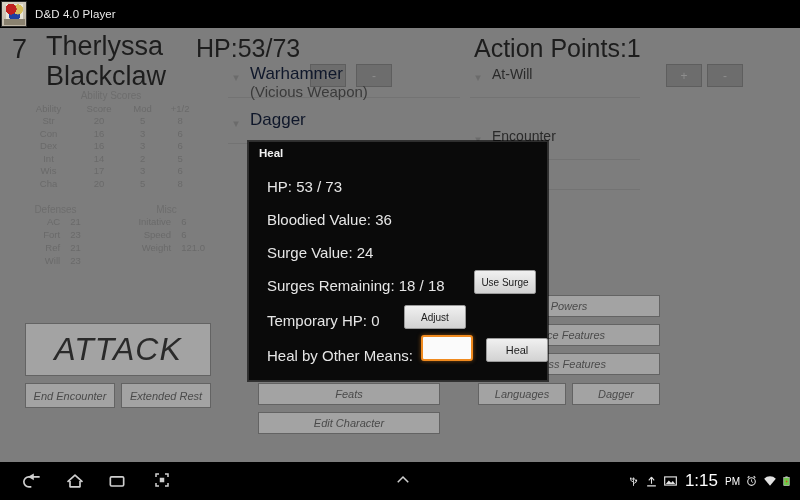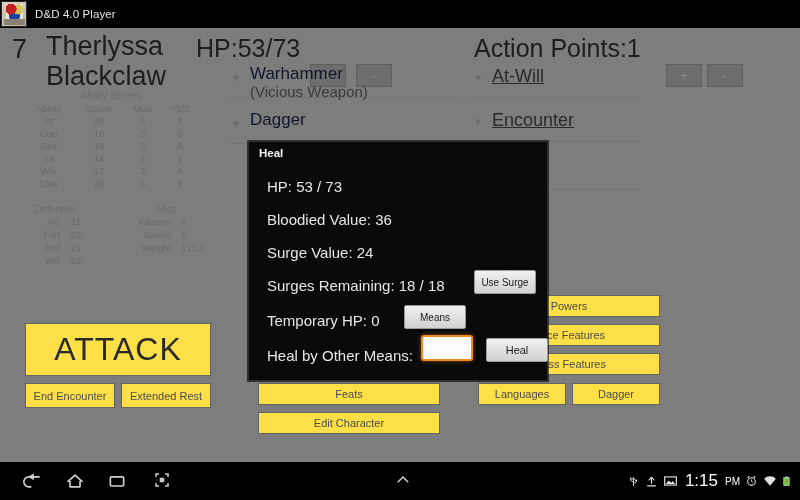--- a/index.html
+++ b/index.html
@@ -97,23 +97,23 @@
   #misc-wrap > div { flex: 1; }
   table.small { width: 100%; border-collapse: collapse; }
   table.small td {
     font-size: 9.5px; color: #6a6a6a; line-height: 12px; padding: 0.5px 2px;
   }
   table.small td.k { text-align: right; width: 56%; }
   table.small td.v { text-align: left;  padding-left: 8px; }
 
   
   .btn {
-    background: #fde047; border: 1px solid #636363;
+    background: #a3a3a3; border: 1px solid #636363;
     color: #4a4a4a; display: flex; align-items: center;
-    justify-content: center; font-size: 11px;
+    justify-content: center; font-size: 11px; font-style: italic;
   }
   #attack-btn {
     position: absolute; left: 25px; top: 295px; width: 186px; height: 53px;
     font-size: 32px; color: #2a2a2a; letter-spacing: 1px;
   }
   #end-encounter { position: absolute; left: 25px;  top: 355px; width: 90px; height: 25px; }
   #extended-rest { position: absolute; left: 121px; top: 355px; width: 90px; height: 25px; }
 
   
   .dd-row {
@@ -139,21 +139,21 @@
   .rr-row {
     position: absolute; left: 470px; width: 170px; height: 36px;
     border-bottom: 1px solid #737373;
   }
   .rr-chev {
     position: absolute; left: 2px; top: 10px; width: 12px; height: 12px;
     color: #6b6b6b; font-size: 11px; line-height: 11px; text-align: center;
   }
   .rr-label {
     position: absolute; left: 22px; top: 4px;
-    font-size: 18px; color: #2a2a2a; white-space: nowrap; text-decoration: underline;
+    font-size: 14px; color: #2a2a2a; white-space: nowrap;
   }
   #right-powers  { position: absolute; left: 478px; top: 267px; width: 182px; height: 22px; }
   #right-race    { position: absolute; left: 478px; top: 296px; width: 182px; height: 22px; }
   #right-class   { position: absolute; left: 478px; top: 325px; width: 182px; height: 22px; }
   #right-lang    { position: absolute; left: 478px; top: 355px; width: 88px; height: 22px; }
   #right-money   { position: absolute; left: 572px; top: 355px; width: 88px; height: 22px; }
 
   
   #dialog {
     position: absolute; left: 248px; top: 113px; width: 300px; height: 240px;
@@ -349,21 +349,21 @@
       <div class="dd-chev">▾</div>
       <div class="dd-label">Dagger</div>
     </div>
     <div class="btn" id="mid-feats">Feats</div>
     <div class="btn" id="mid-edit">Edit Character</div>
 
     <div class="rr-row" style="top:34px;">
       <div class="rr-chev">▾</div>
       <div class="rr-label">At-Will</div>
     </div>
-    <div class="rr-row" style="top:78px;">
+    <div class="rr-row" style="top:96px;">
       <div class="rr-chev">▾</div>
       <div class="rr-label">Encounter</div>
     </div>
     <div class="rr-row" style="top:126px;">
       <div class="rr-chev">▾</div>
       <div class="rr-label">Daily</div>
     </div>
 
     <div class="btn" id="right-powers">Powers</div>
     <div class="btn" id="right-race">Race Features</div>
@@ -375,21 +375,21 @@
       <div id="dialog-title">Heal</div>
 
       <div class="dlg-line" id="dl-hp">HP:  53  /  73</div>
       <div class="dlg-line" id="dl-bloodied">Bloodied Value:  36</div>
       <div class="dlg-line" id="dl-surge">Surge Value: 24</div>
       <div class="dlg-line" id="dl-surges">Surges Remaining:  18  /  18</div>
       <div class="dlg-line" id="dl-temp">Temporary HP: 0</div>
       <div class="dlg-line" id="dl-other">Heal by Other Means:</div>
 
       <div class="dlg-btn" id="btn-use-surge">Use Surge</div>
-      <div class="dlg-btn" id="btn-adjust">Means</div>
+      <div class="dlg-btn" id="btn-adjust">Adjust</div>
       <div class="dlg-btn" id="btn-heal">Heal</div>
 
       <input id="heal-input" type="text" value="" style="">
     </div>
 
   </div>
 
   <div id="navbar">
     <div class="nav-ico" id="nav-back">
       <svg viewBox="0 0 24 24" width="22" height="20">

